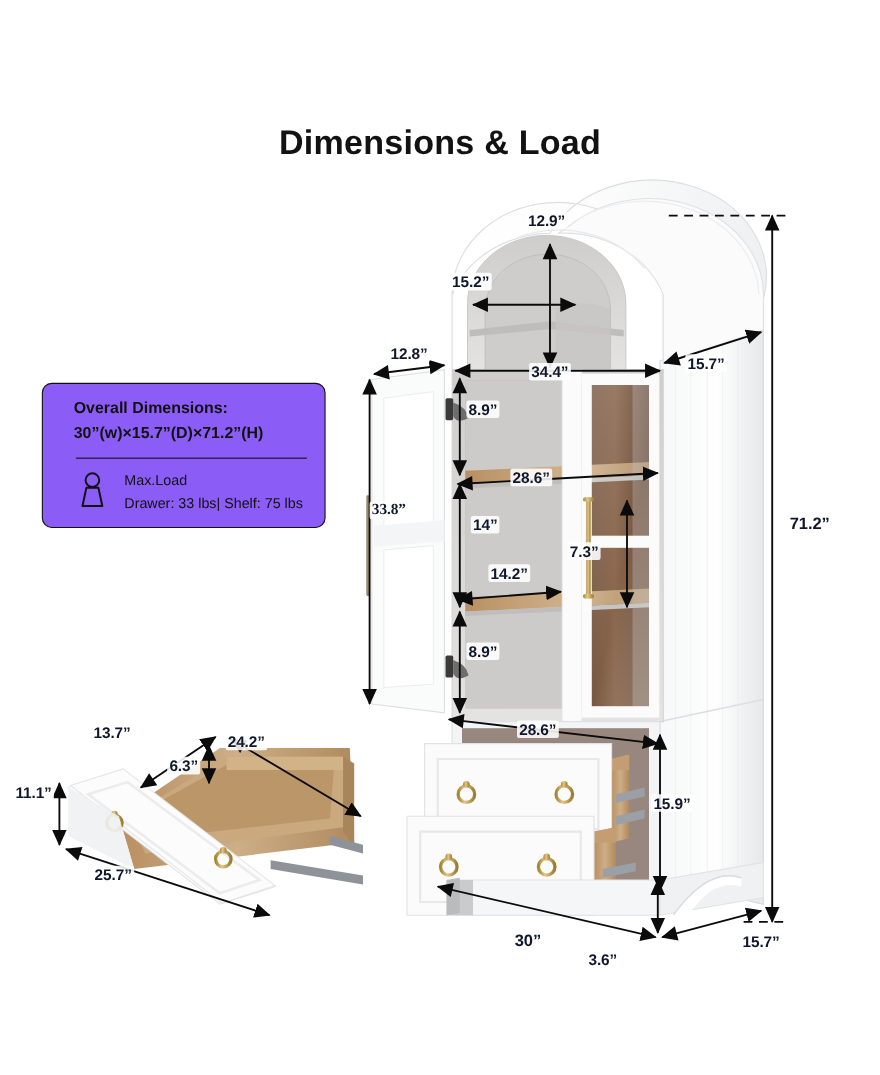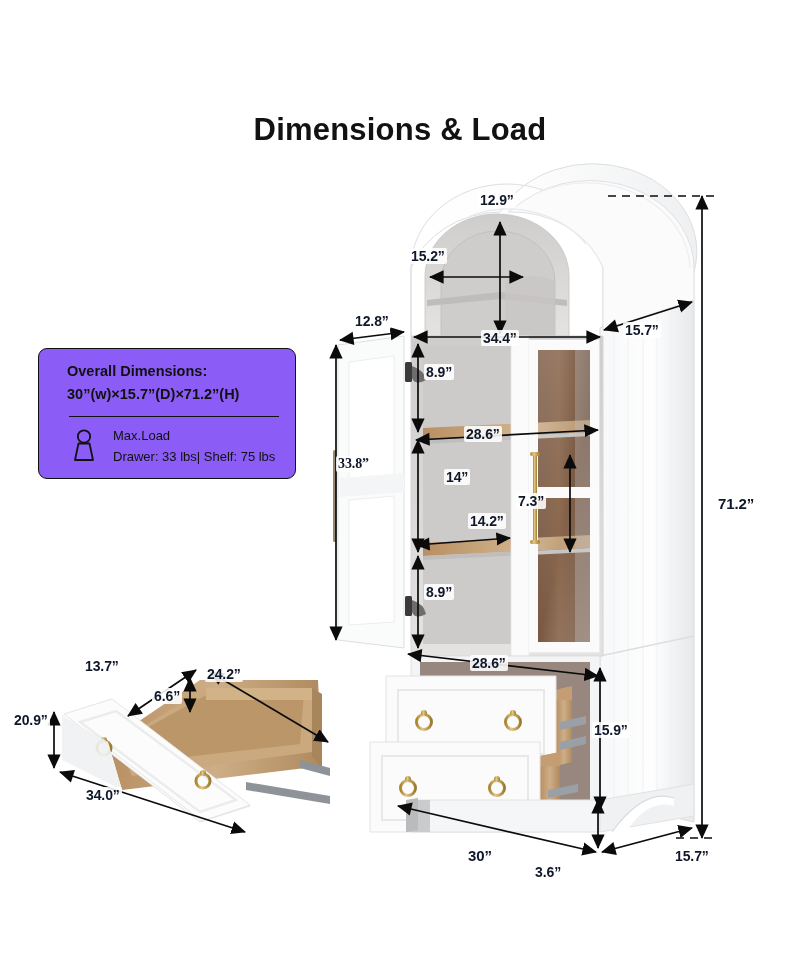--- a/index.html
+++ b/index.html
@@ -403,31 +403,31 @@
 
   <div>
     <div class="dim" style="left:478px; top:192px;">12.9”</div>
     <div class="dim" style="left:409px; top:248px;">15.2”</div>
     <div class="dim" style="left:623px; top:322px;">15.7”</div>
     <div class="dim" style="left:481px; top:330px;">34.4”</div>
     <div class="dim" style="left:353px; top:313px;">12.8”</div>
     <div class="dim" style="left:336px; top:456px;font-family:Liberation Serif, serif;">33.8”</div>
     <div class="dim" style="left:424px; top:364px;">8.9”</div>
     <div class="dim" style="left:464px; top:426px;">28.6”</div>
-    <div class="dim" style="left:444px; top:469px;">14”</div>
+    <div class="dim" style="left:428px; top:469px;">14”</div>
     <div class="dim" style="left:516px; top:493px;">7.3”</div>
-    <div class="dim" style="left:444px; top:513px;margin-left:24px;">14.2”</div>
+    <div class="dim" style="left:444px; top:513px;">14.2”</div>
     <div class="dim" style="left:424px; top:584px;">8.9”</div>
     <div class="dim" style="left:470px; top:655px;">28.6”</div>
     <div class="dim" style="left:592px; top:722px;">15.9”</div>
-    <div class="dim lg" style="left:716px; top:495px;">71.2”</div>
+    <div class="dim lg" style="left:716px; top:468px;">71.2”</div>
     <div class="dim" style="left:533px; top:864px;">3.6”</div>
     <div class="dim lg" style="left:466px; top:847px;">30”</div>
     <div class="dim" style="left:673px; top:848px;">15.7”</div>
 
     <div class="dim" style="left:83px;  top:658px;">13.7”</div>
     <div class="dim" style="left:205px; top:666px;">24.2”</div>
-    <div class="dim" style="left:152px; top:688px;">6.6”</div>
-    <div class="dim" style="left:12px;  top:712px;">20.9”</div>
-    <div class="dim" style="left:84px;  top:787px;">34.0”</div>
+    <div class="dim" style="left:152px; top:688px;">6.3”</div>
+    <div class="dim" style="left:12px;  top:712px;">11.1”</div>
+    <div class="dim" style="left:84px;  top:787px;">25.7”</div>
   </div>
 
 </div>
 
 </body></html>

